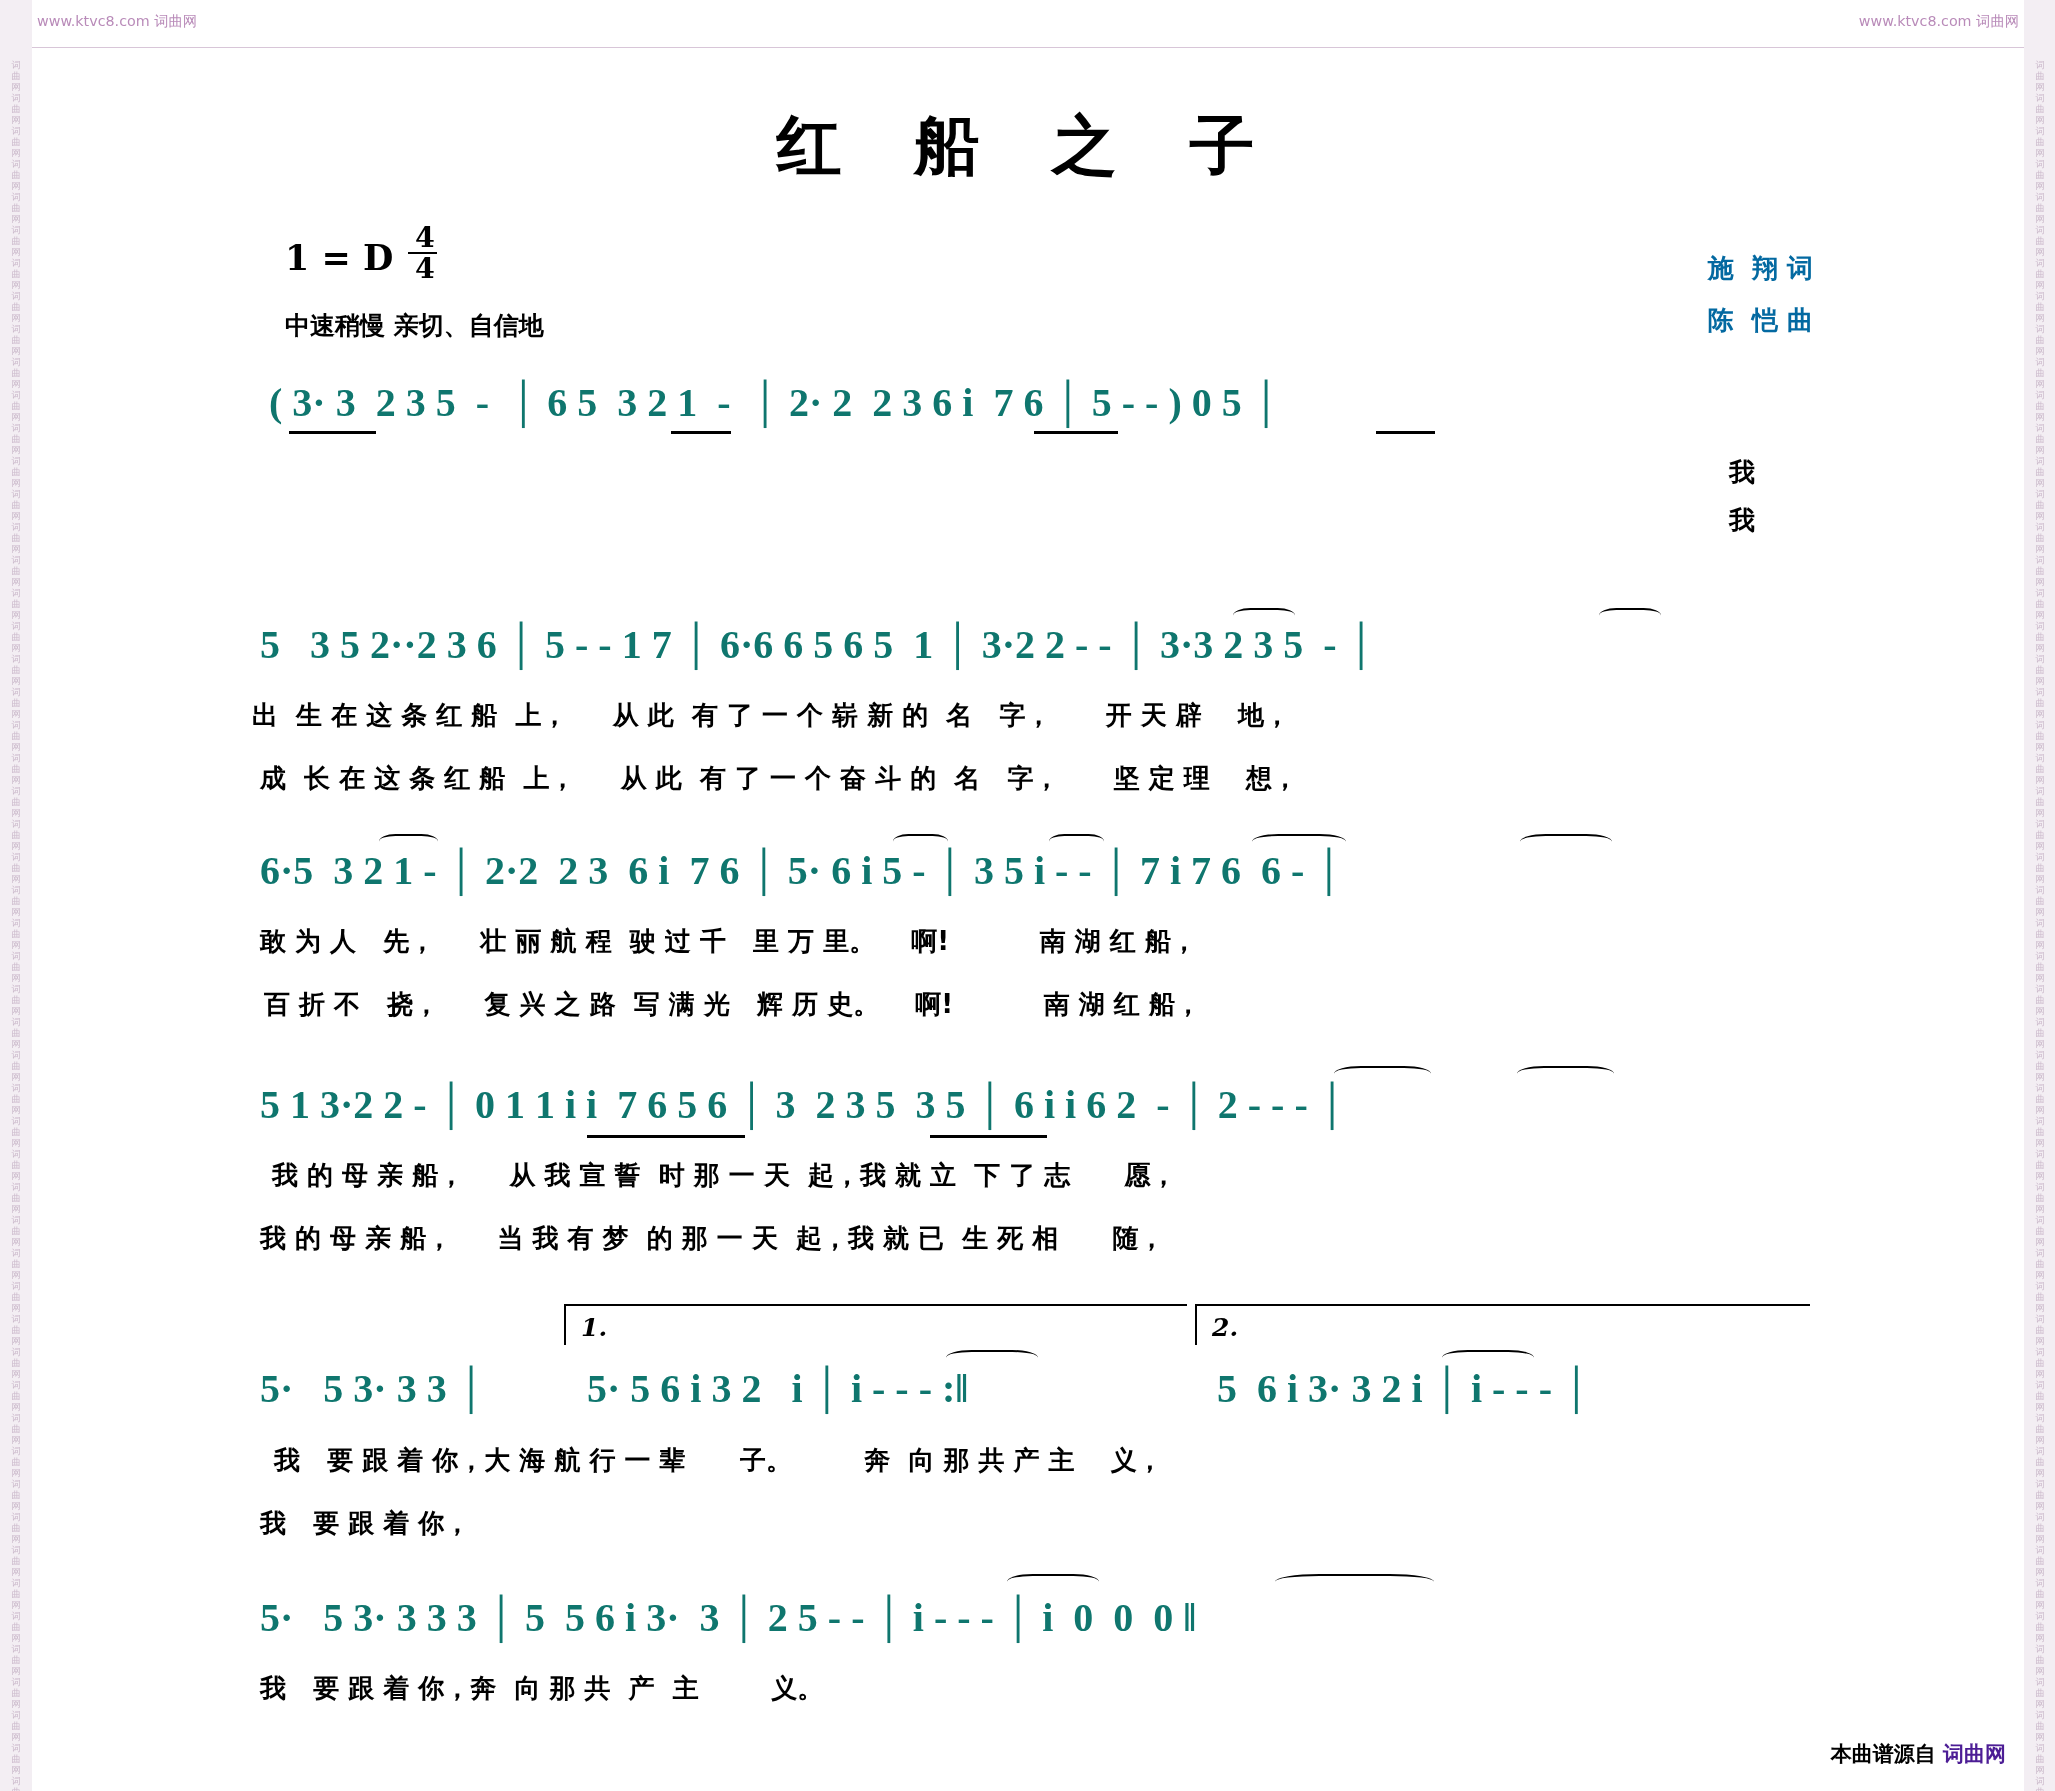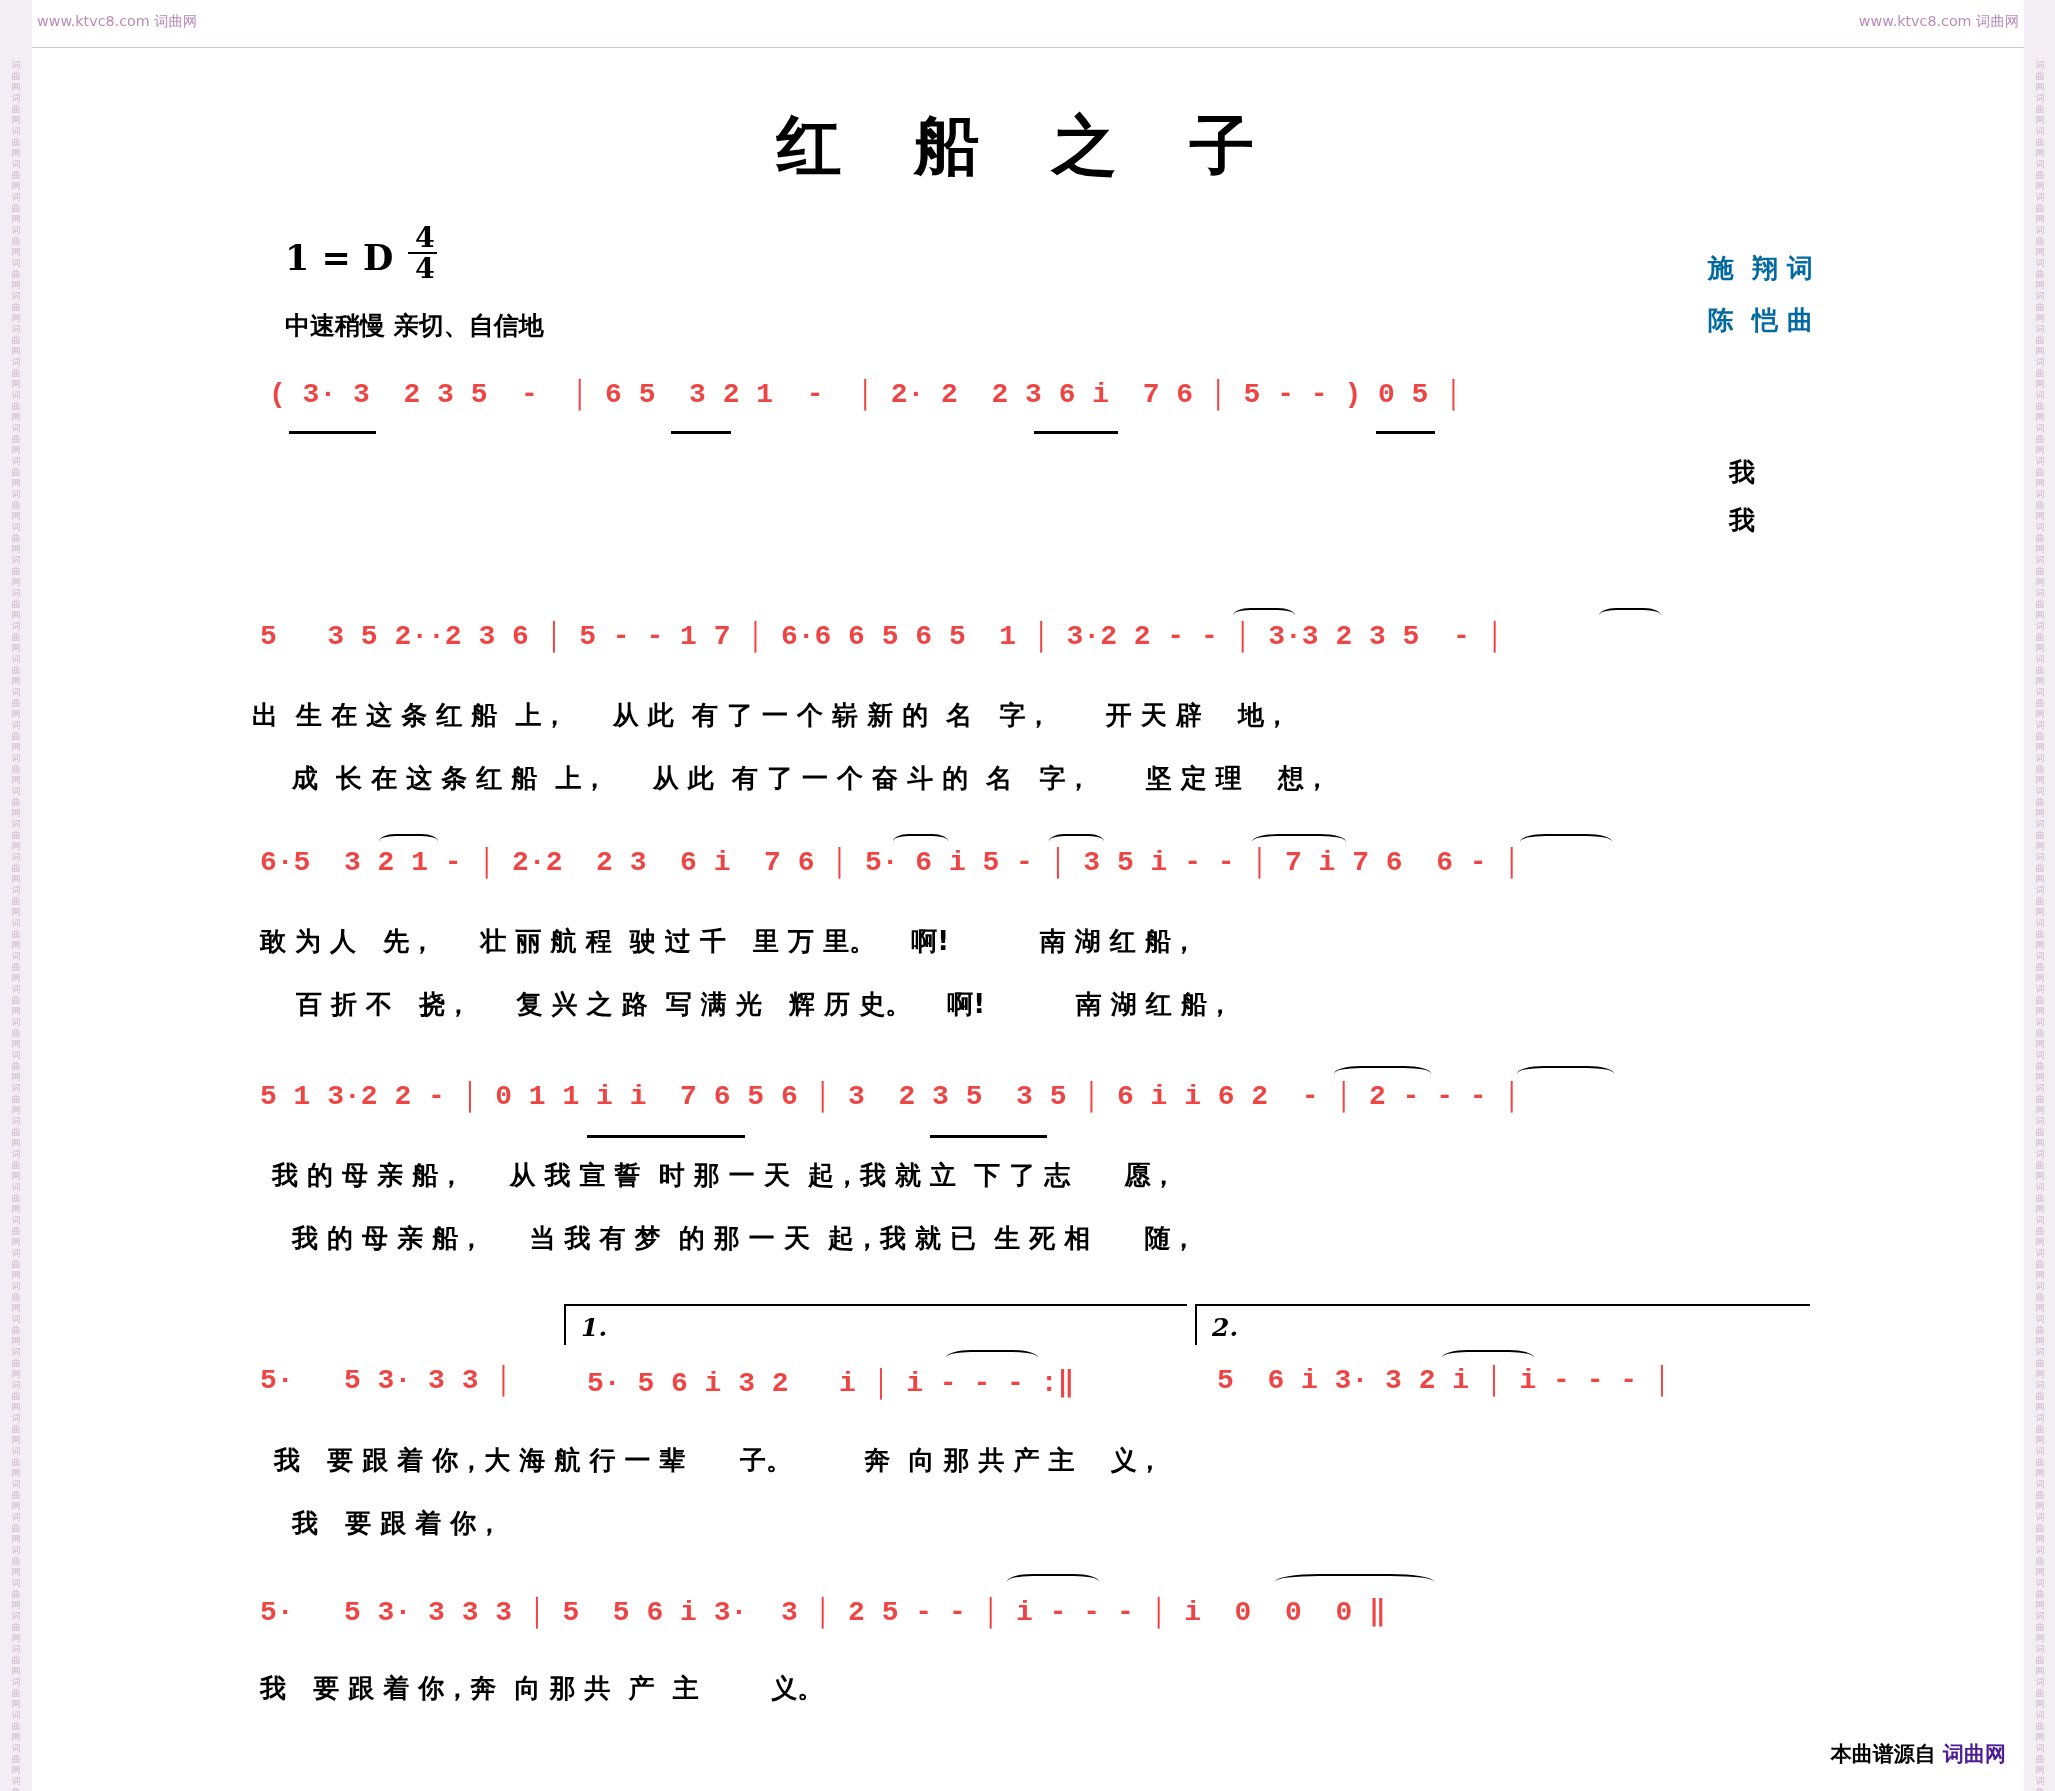--- a/index.html
+++ b/index.html
@@ -58,30 +58,30 @@
   }
   .credits{
     position:absolute;right:243px;top:242px;
     font-family:"DejaVu Sans",sans-serif;font-size:26px;font-weight:bold;color:#0369a1;
     text-align:left;line-height:52px;white-space:pre;
   }
 
   
   .sys{position:absolute;left:0;right:0;}
   .notes{
-    font-family:Liberation Mono, monospace;
-    font-size:28px;font-weight:bold;color:#ef4444;
+    font-family:Liberation Serif, serif;
+    font-size:40px;font-weight:bold;color:#0f766e;
     white-space:pre;letter-spacing:0px;
   }
   .lyr{
     font-family:"DejaVu Sans",sans-serif;
     font-size:26px;font-weight:bold;color:#000;
     white-space:pre;letter-spacing:0px;
   }
-  .lyr2{margin-top:11.7px;margin-left:32px;}
+  .lyr2{margin-top:11.7px;}
 
   
   .tie{
     position:absolute;border-top:2.5px solid #000;border-radius:50%/13.4px;
     height:13.4px;border-left:none;border-right:none;
   }
   .beam{position:absolute;height:2.5px;background:#000;}
   .repeat-bracket{position:absolute;border-left:2.5px solid #000;border-top:2.5px solid #000;}
   .volta-label{
     position:absolute;font-family:"DejaVu Serif",serif;font-style:italic;

